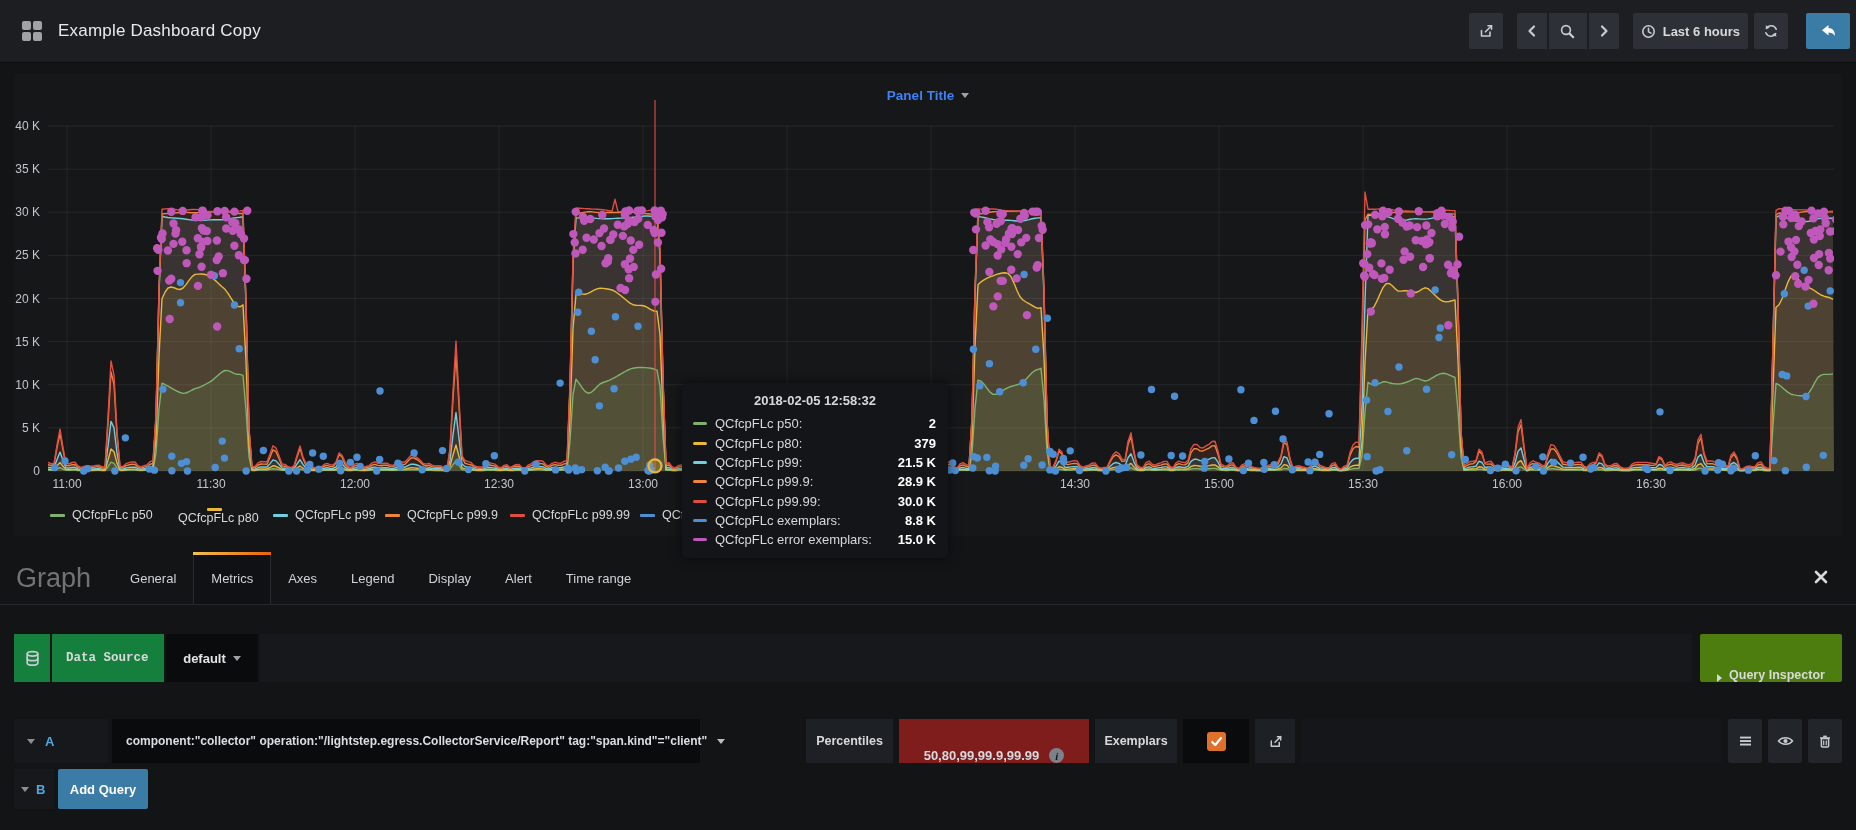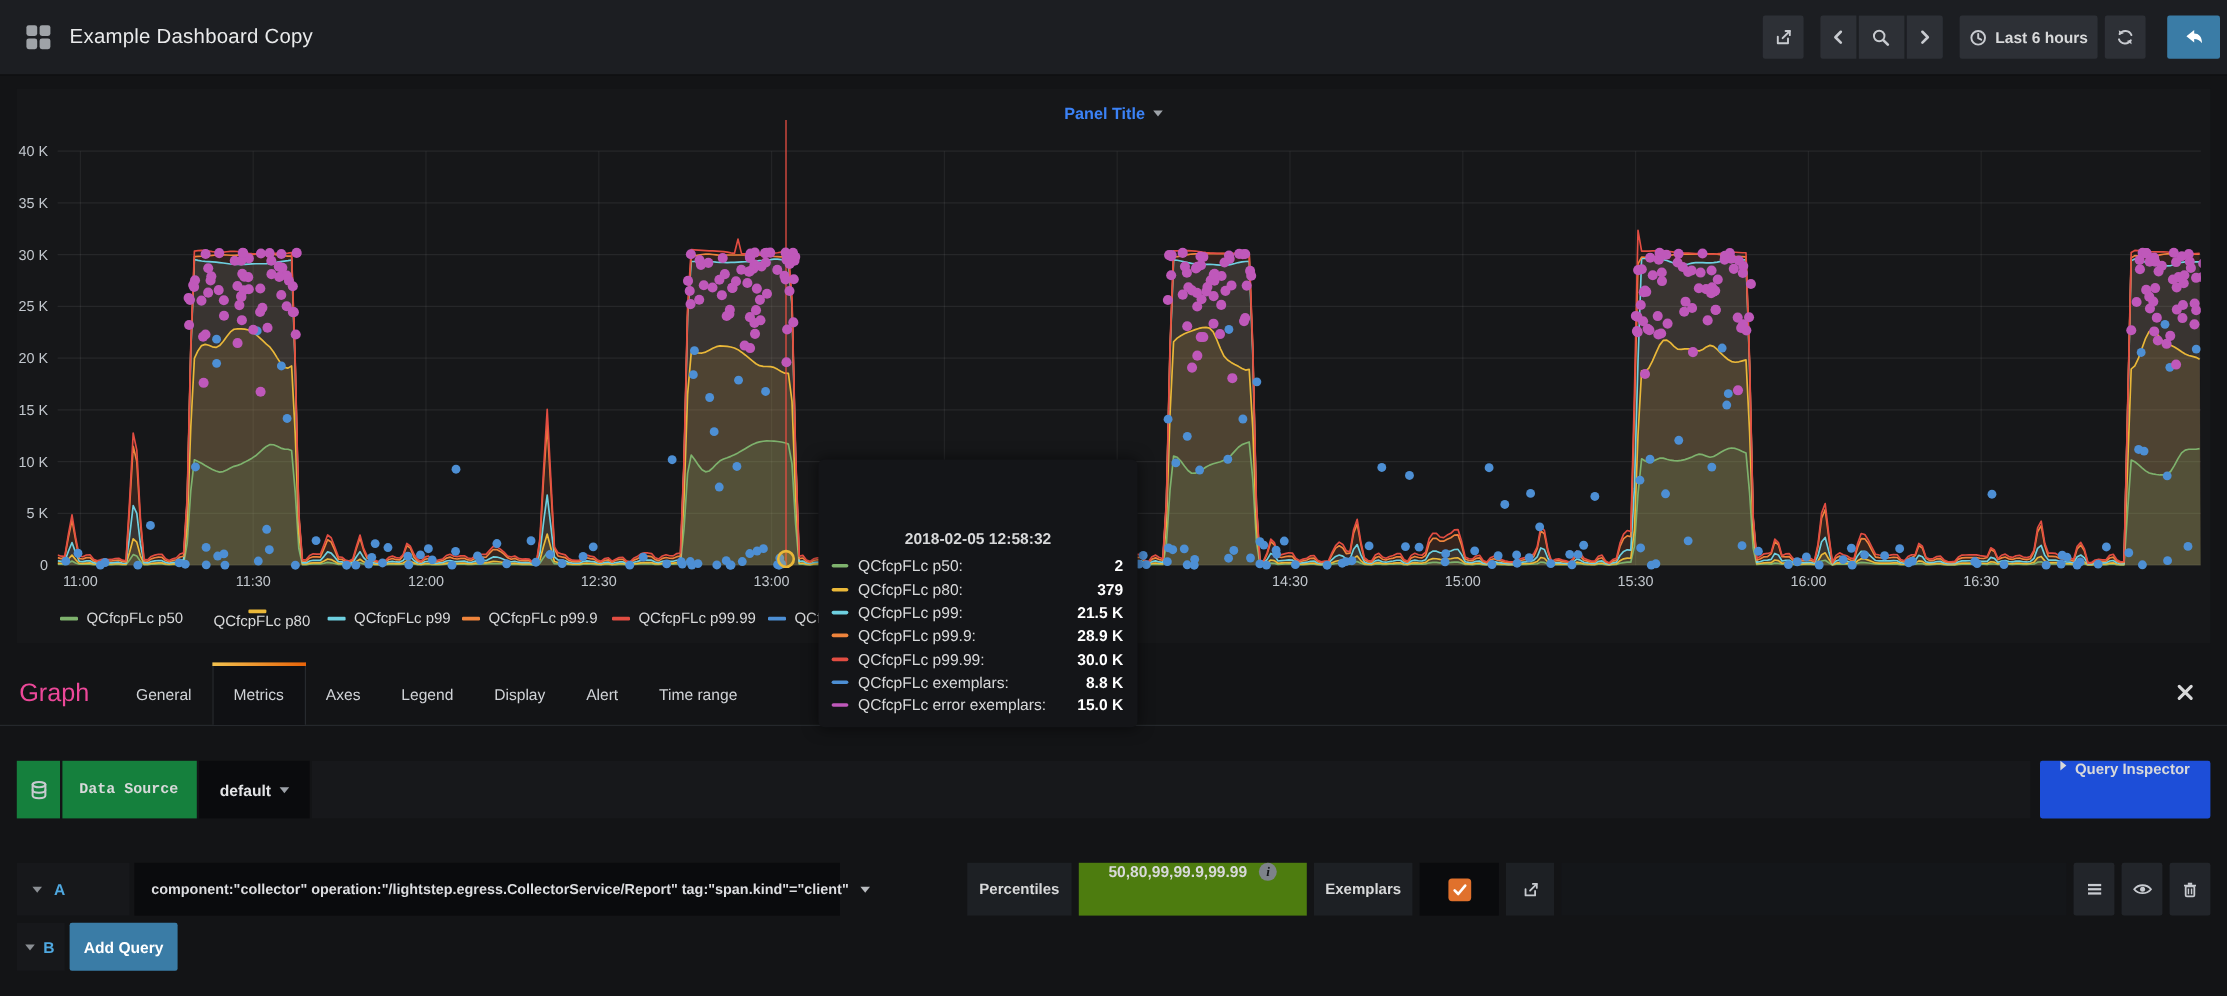--- a/index.html
+++ b/index.html
@@ -35,64 +35,64 @@
     border-right:4px solid transparent;border-top:5px solid #9da2a8;vertical-align:middle;margin-left:7px;}
   #chart{position:absolute;left:0;top:24px;}
   #chart text{font-family:"Liberation Sans",sans-serif;font-size:12px;font-weight:500;fill:#c2c7cd;}
   .legend{position:absolute;left:0;top:434px;height:20px;width:100%;}
   .legend-item{position:absolute;display:flex;align-items:center;cursor:pointer;white-space:nowrap;}
   .legend-dash{width:15px;height:3px;border-radius:1px;margin-right:7px;flex:none;}
   .legend-label{font-size:12.5px;font-weight:500;color:#d8d9da;}
   
   .tooltip{position:absolute;left:682px;top:383px;width:266px;background:#141518;border-radius:5px;
     box-shadow:0 0 12px rgba(0,0,0,.55);z-index:50;padding:7px 0 8px 0;box-sizing:border-box;}
-  .tt-title{text-align:center;font-size:13px;font-weight:700;color:#d8d9da;padding:3px 0 6px 0;margin-top:48px;}
+  .tt-title{text-align:center;font-size:13px;font-weight:700;color:#d8d9da;padding:3px 0 6px 0;}
   .tt-row{display:flex;align-items:center;padding:2.2px 12px 2.2px 11px;}
   .tt-dash{width:14px;height:3px;border-radius:2px;margin-right:8px;flex:none;}
   .tt-label{flex:1;font-size:13px;color:#d8d9da;text-align:left;}
   .tt-value{font-size:13px;font-weight:700;color:#fff;margin-left:14px;}
   
   .editor{position:absolute;left:0;top:552px;width:100%;}
   .tabs-row{position:relative;height:52px;border-bottom:1px solid #25282c;display:flex;align-items:stretch;}
-  .editor-title{font-size:21px;font-weight:500;color:#ec4899;align-self:center;margin:0 22px 0 16px;}
+  .editor-title{font-size:27px;font-weight:500;color:#737373;align-self:center;margin:0 22px 0 16px;}
   .tab{display:flex;align-items:center;padding:0 17px;font-size:13px;color:#d0d3d7;cursor:pointer;position:relative;}
   .tab.active{background:#101114;border-left:1px solid #272a2e;border-right:1px solid #272a2e;}
   .tab.active::before{content:"";position:absolute;left:-1px;right:-1px;top:0;height:3px;
     background:linear-gradient(to right,#f2c14e,#e86309);}
   .close-x{position:absolute;right:24px;top:14px;width:22px;height:22px;display:flex;align-items:center;
     justify-content:center;cursor:pointer;}
   
   .ds-row{position:absolute;left:14px;top:82px;right:14px;height:48px;display:flex;align-items:stretch;}
   .cell{background:#15803d;display:flex;align-items:center;font-family:Liberation Mono, monospace;}
   .cell-icon{width:36px;justify-content:center;margin-right:2px;flex:none;}
   .cell-label{width:112px;padding-left:14px;box-sizing:border-box;font-size:12.5px;font-weight:700;
     color:#d8d9da;margin-right:2px;flex:none;}
   .dd-dark{background:#0a0b0d;display:flex;align-items:center;justify-content:center;cursor:pointer;flex:none;}
   .ds-default{width:92px;margin-right:2px;font-size:13px;font-weight:700;color:#e3e4e6;}
   .ds-filler{flex:1;background:#17181b;margin-right:8px;}
-  .qi-btn{width:142px;background:#1d4ed8;border-radius:2px;display:flex;align-items:flex-start;
+  .qi-btn{width:142px;background:#4d7c0f;border-radius:2px;display:flex;align-items:flex-end;
     justify-content:center;font-size:12.5px;font-weight:700;color:#d8d9da;cursor:pointer;flex:none;}
   .caret-right{display:inline-block;width:0;height:0;border-top:4px solid transparent;
     border-bottom:4px solid transparent;border-left:5px solid #d8d9da;margin-right:7px;}
   .qrow{position:absolute;left:14px;height:44px;display:flex;align-items:stretch;}
   .qrow-a{top:167px;right:14px;}
   .qrow-b{top:217px;height:40px;}
   .rowhead{background:#17181b;display:flex;align-items:center;padding-left:13px;box-sizing:border-box;flex:none;}
   .rowhead .caret-down{margin:0 10px 0 0;border-top-color:#8b8f94;}
   .row-letter{color:#4fa8e0;font-weight:700;font-size:13px;}
   .qa-head{width:94px;margin-right:4px;}
   .qb-head{width:40px;margin-right:4px;}
   .query-box{width:588px;background:#0a0b0d;display:flex;align-items:center;padding:0 14px;
     box-sizing:border-box;cursor:pointer;flex:none;margin-right:106px;}
   .query-text{font-size:12px;font-weight:700;color:#dcdde0;white-space:nowrap;}
   .query-box .caret-down{margin-left:10px;border-top-color:#b9bcc0;}
   .seg-label{background:#1d2024;display:flex;align-items:center;justify-content:center;
     font-size:12.5px;font-weight:700;color:#d8d9da;flex:none;margin-right:6px;}
   .perc-label{width:87px;}
-  .perc-values{width:190px;background:#4d7c0f;display:flex;align-items:flex-start;justify-content:center;
+  .perc-values{width:190px;background:#7f1d1d;display:flex;align-items:flex-end;justify-content:center;
     font-size:13px;font-weight:700;color:#d8d9da;flex:none;margin-right:6px;cursor:text;}
   .info-icon{width:15px;height:15px;border-radius:50%;background:#7d828a;color:#141619;font-size:11px;
     font-weight:700;display:flex;align-items:center;justify-content:center;margin-left:10px;cursor:pointer;
     font-family:"Liberation Serif",serif;font-style:italic;}
   .exem-label{width:82px;}
   .checkbox-cell{width:66px;background:#0a0b0d;display:flex;align-items:center;justify-content:center;
     flex:none;margin-right:6px;}
   .checkbox{width:19px;height:19px;background:#e0712c;border-radius:3px;display:flex;align-items:center;
     justify-content:center;cursor:pointer;}
   .share-cell{width:40px;background:#1d2024;display:flex;align-items:center;justify-content:center;

